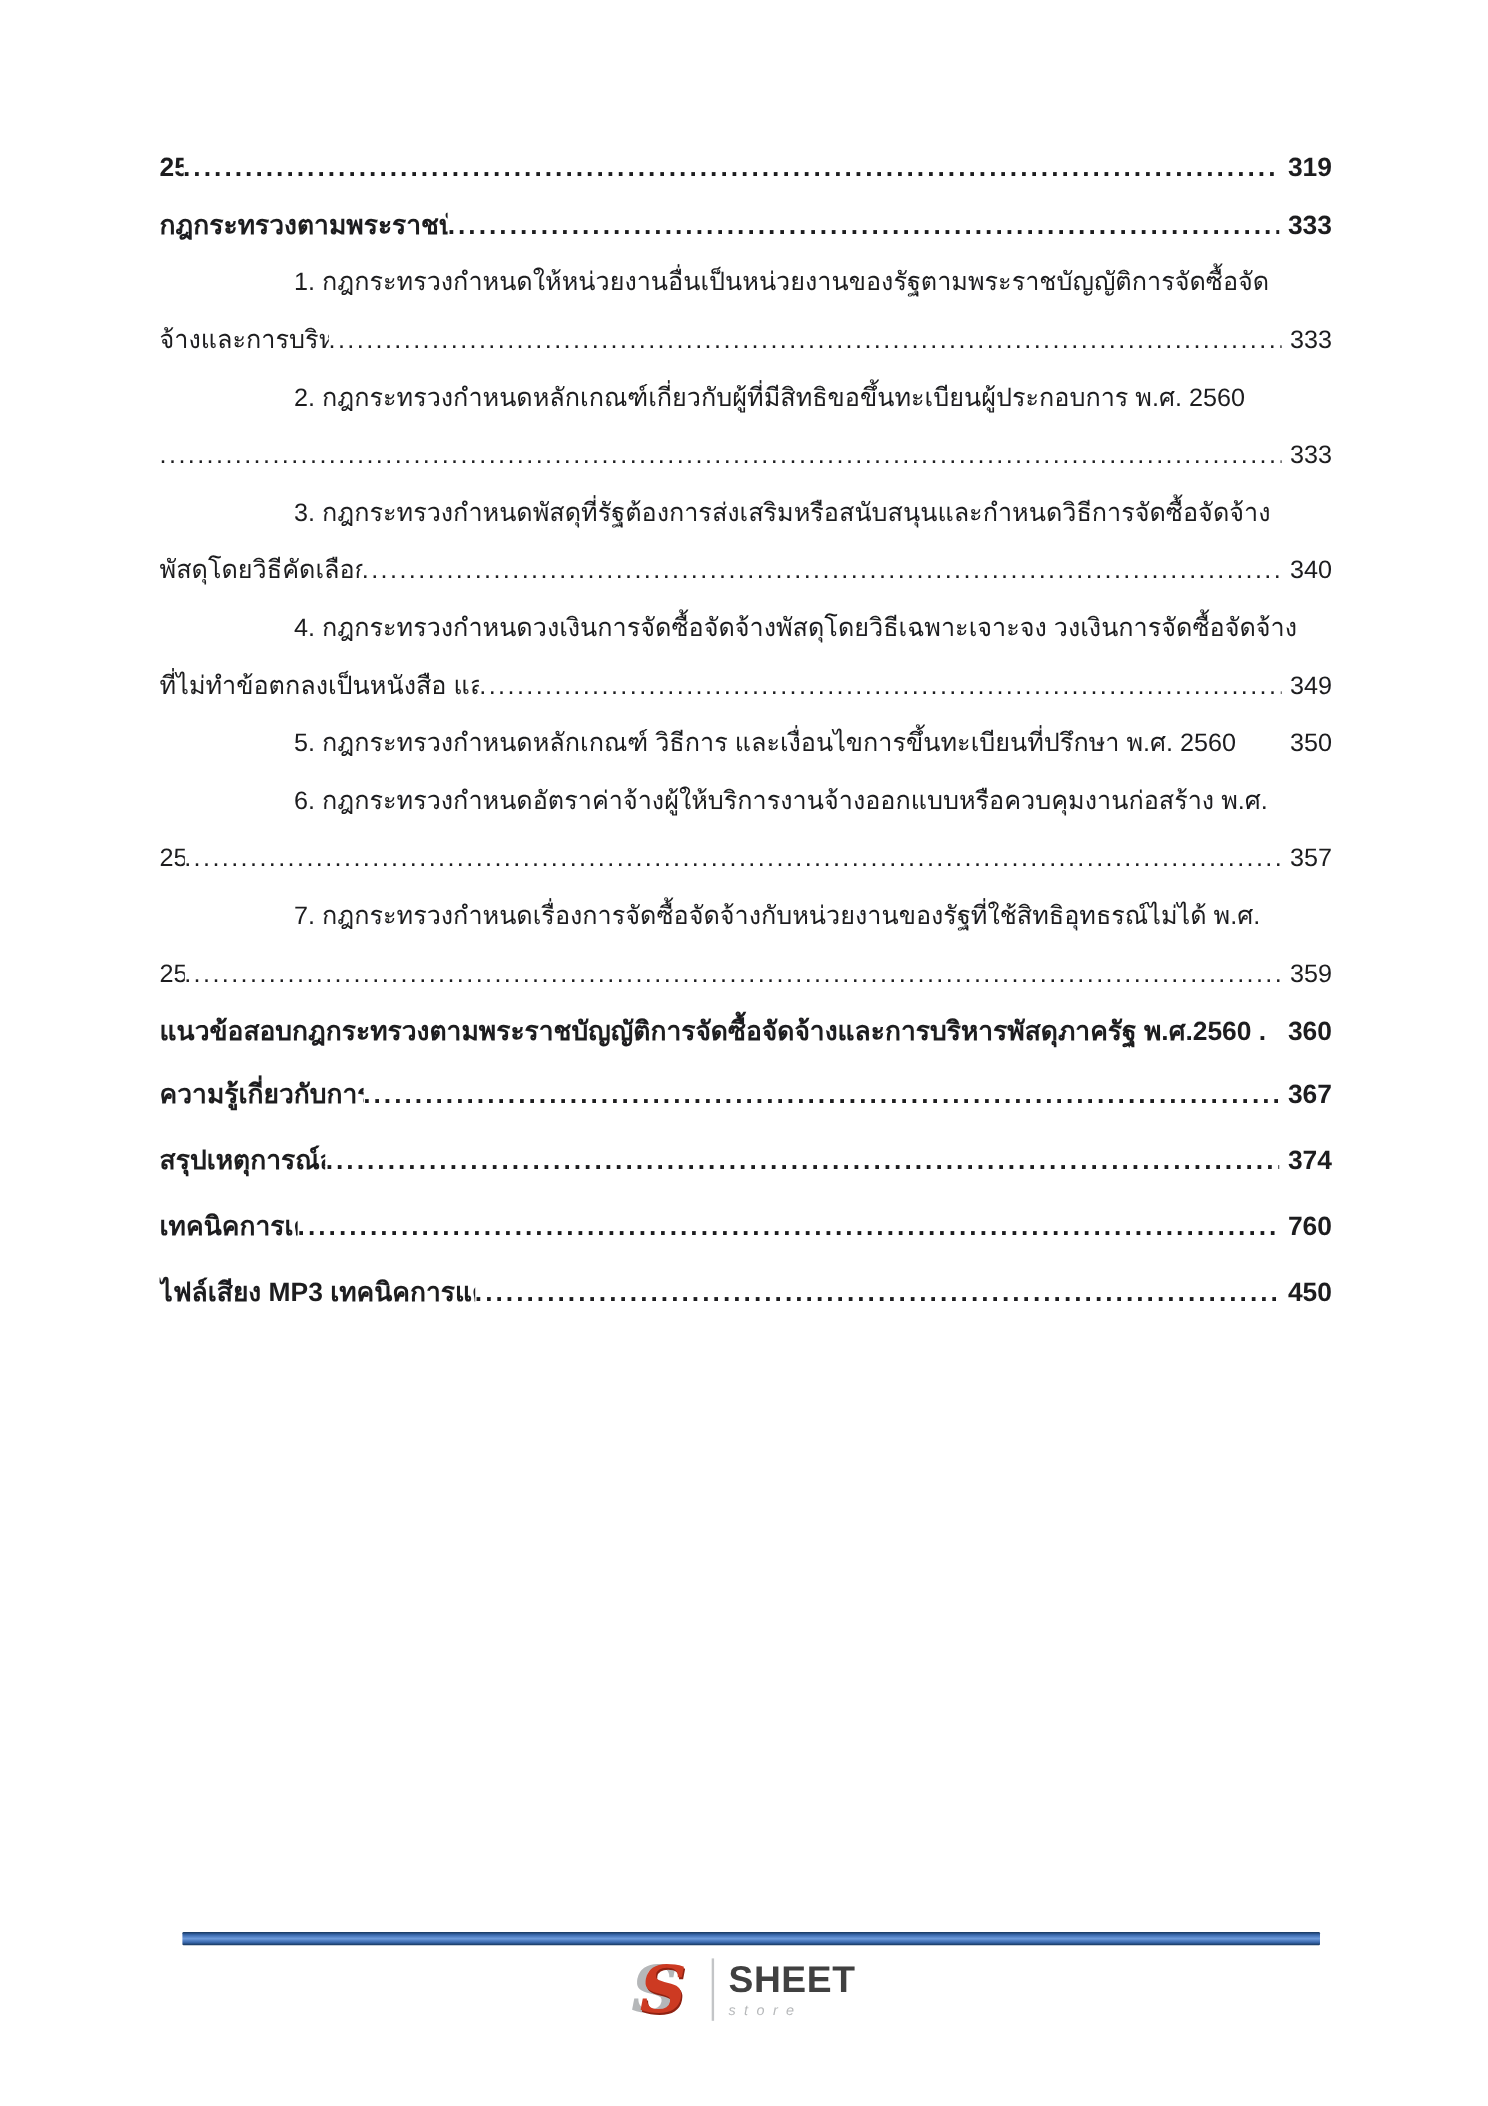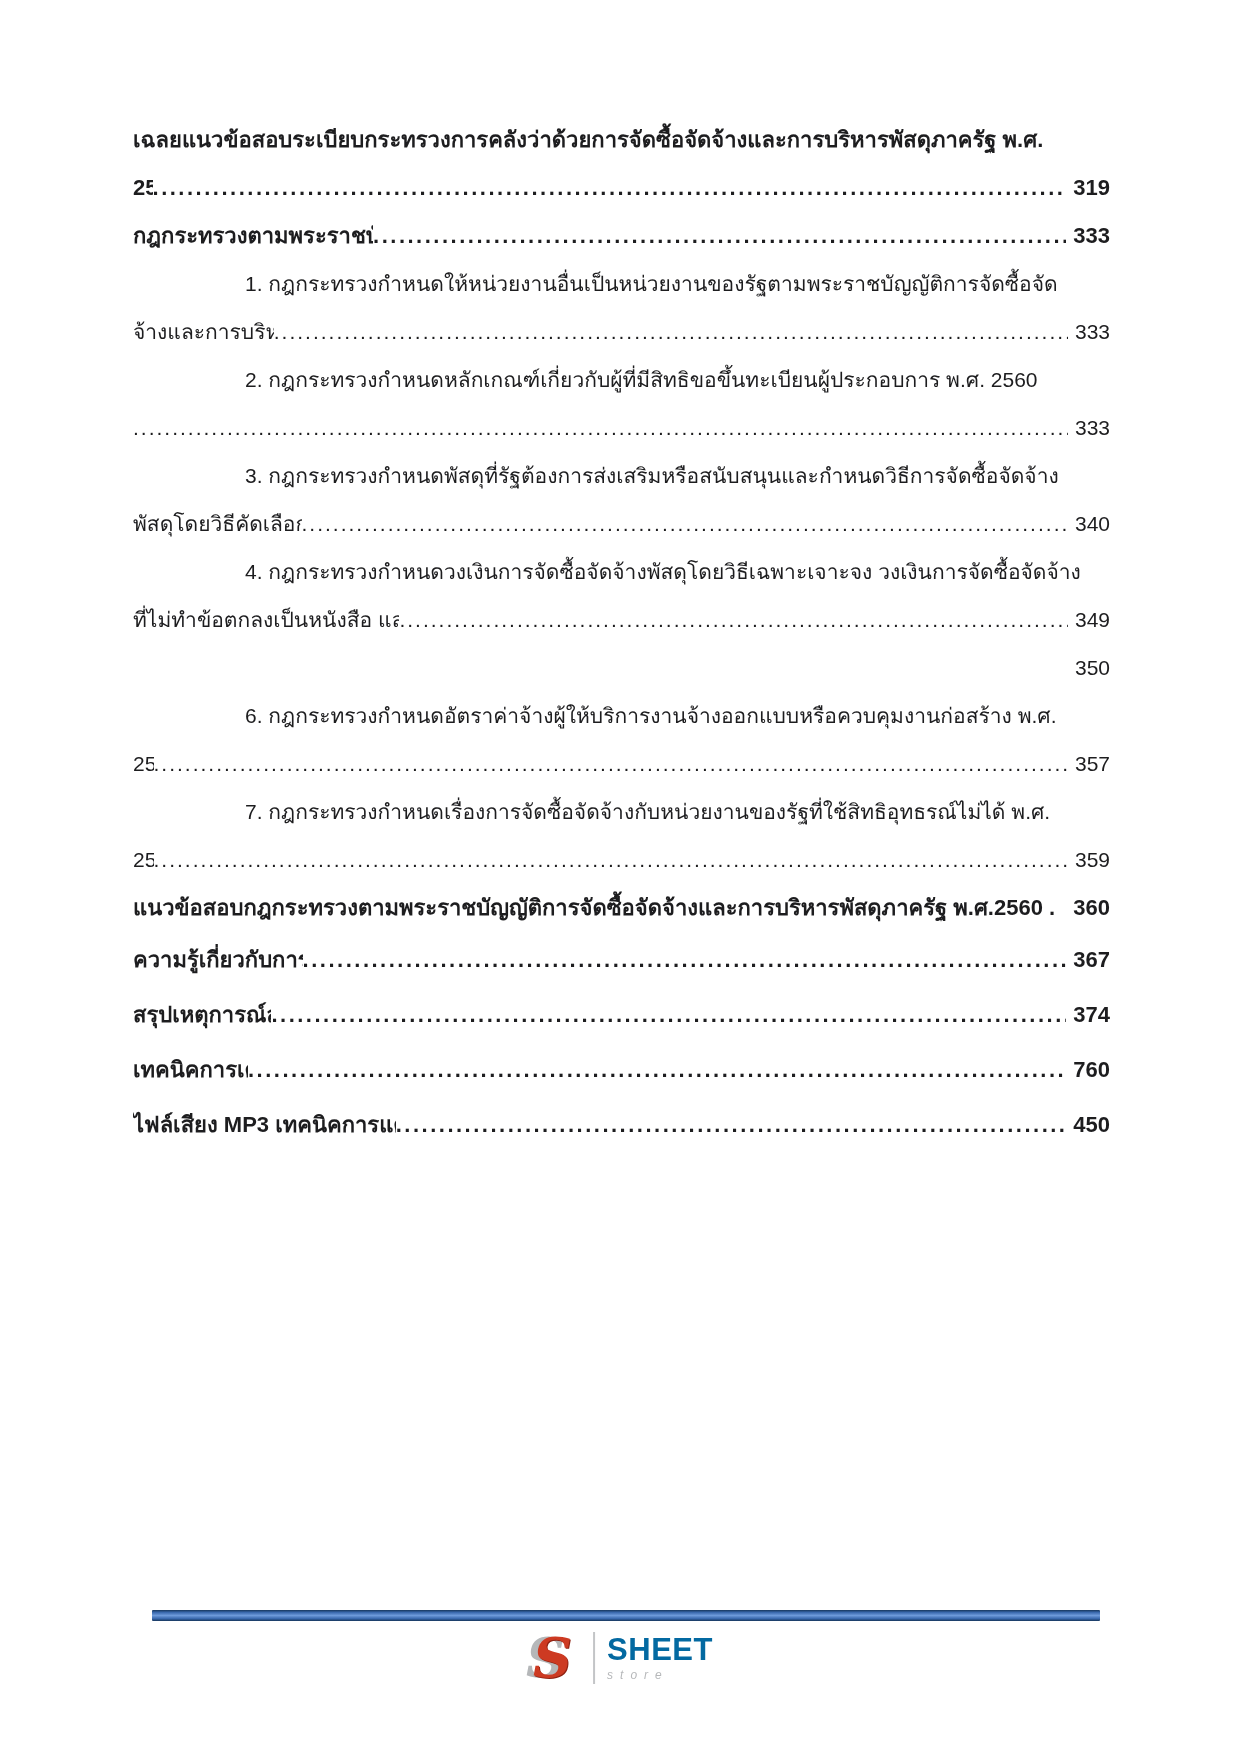--- a/index.html
+++ b/index.html
@@ -45,37 +45,33 @@
   .logo-mark span {
     position:absolute; top:0; left:6px;
     font-size:54px; line-height:60px; font-weight:bold;
     font-family:"DejaVu Serif", serif; font-style:italic;
   }
   .s-back  { color:#b5b7b9; transform:translate(-7px,0px); }
   .s-front { color:#cd3a22; text-shadow:1px 1px 0 #8f2212; }
   .logo-divider { width:2px; height:52px; background:#c3c5c7; flex:0 0 auto; }
   .logo-text { display:flex; flex-direction:column; }
   .logo-text .sheet {
-    font-size:31px; font-weight:bold; color:#0369a1;
+    font-size:31px; font-weight:bold; color:#404040;
     letter-spacing:0.5px; line-height:30px;
   }
   .logo-text .store {
     font-size:12px; color:#b6b8ba; letter-spacing:7px; margin-top:3px;font-style:italic;
   }
 </style>
 </head>
 <body>
 
 <div class="toc">
     <div class="toc-entry top">
       <div class="toc-line">
-        <span class="t">เฉลยแนวข้อสอบระเบียบกระทรวงการคลังว่าด้วยการจัดซื้อจัดจ้างและการบริหารพัสดุภาครัฐ พ.ศ.</span>
-        <span class="spacer"></span>
-      </div>
-      <div class="toc-line">
         <span class="t">2560</span>
         <span class="dots"></span>
         <span class="pg">319</span>
       </div>
     </div>
     <div class="toc-entry top">
       <div class="toc-line">
         <span class="t">กฎกระทรวงตามพระราชบัญญัติการจัดซื้อจัดจ้างและการบริหารพัสดุภาครัฐพ.ศ.2560 </span>
         <span class="dots"></span>
         <span class="pg">333</span>
@@ -120,20 +116,21 @@
         <span class="spacer"></span>
       </div>
       <div class="toc-line">
         <span class="t">ที่ไม่ทำข้อตกลงเป็นหนังสือ และวงเงินการจัดซื้อจัดจ้างในการแต่งตั้งผู้ตรวจรับพัสดุ พ.ศ. 2560 </span>
         <span class="dots"></span>
         <span class="pg">349</span>
       </div>
     </div>
     <div class="toc-entry">
       <div class="toc-line indent">
+        <span class="t">5. กฎกระทรวงกำหนดหลักเกณฑ์ วิธีการ และเงื่อนไขการขึ้นทะเบียนที่ปรึกษา พ.ศ. 2560</span>
         <span class="spacer"></span>
         <span class="pg">350</span>
       </div>
     </div>
     <div class="toc-entry">
       <div class="toc-line indent">
         <span class="t">6. กฎกระทรวงกำหนดอัตราค่าจ้างผู้ให้บริการงานจ้างออกแบบหรือควบคุมงานก่อสร้าง พ.ศ.</span>
         <span class="spacer"></span>
       </div>
       <div class="toc-line">

